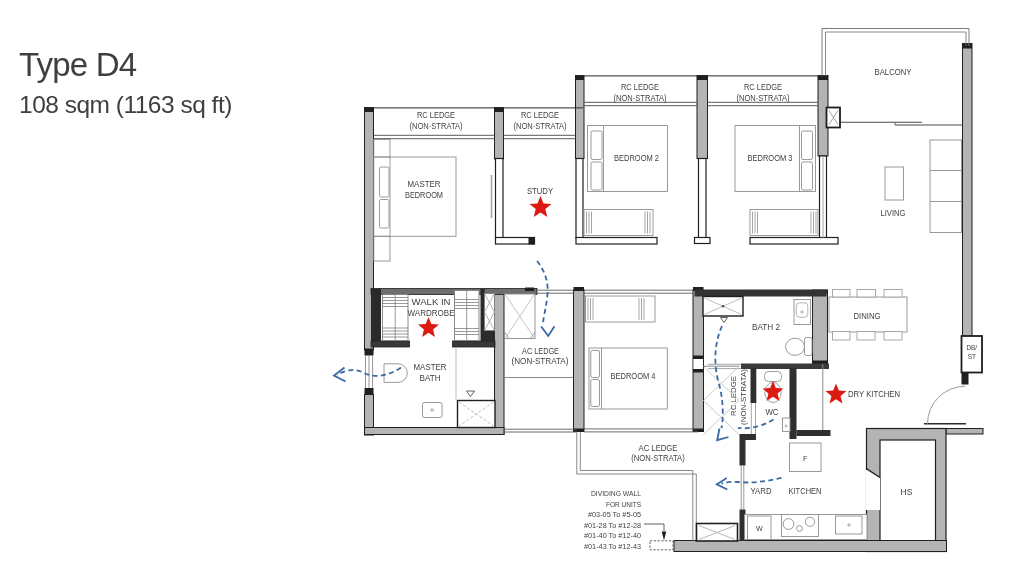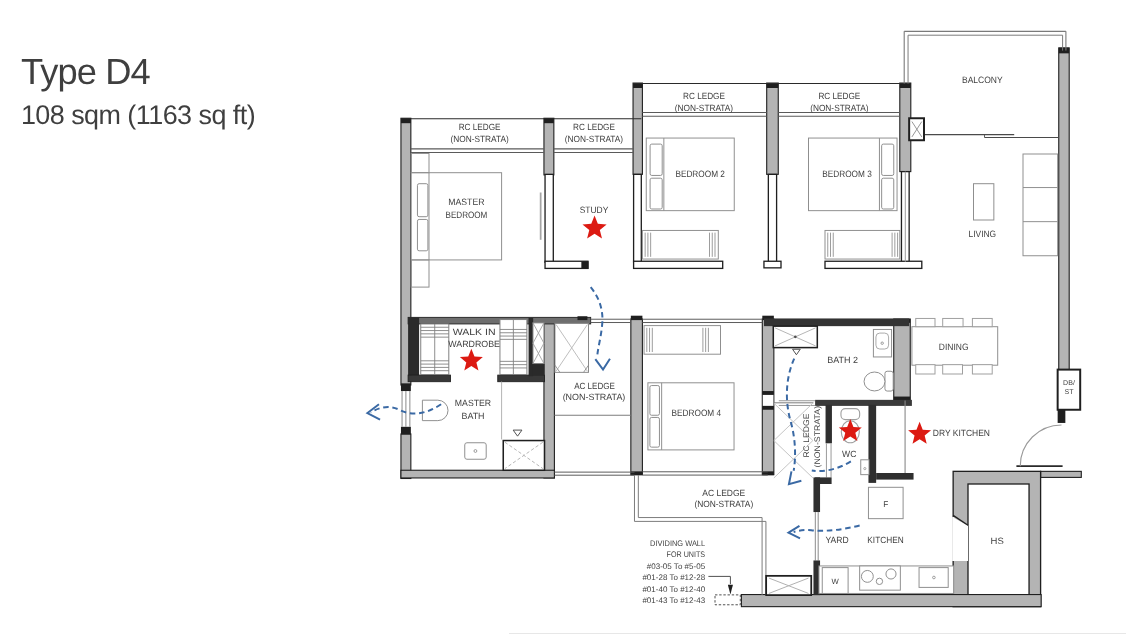--- a/index.html
+++ b/index.html
@@ -1,16 +1,16 @@
 <!DOCTYPE html>
 <html><head>
 <meta charset="utf-8">
 <style>
 html,body{margin:0;padding:0;background:#fff;}
-#page{position:relative;width:1024px;height:576px;background:#a3a3a3;overflow:hidden;}
+#page{position:relative;width:1024px;height:576px;background:#fde047;overflow:hidden;}
 text{font-family:"Liberation Sans",sans-serif;fill:#3f3f3f;}
 .lbl{font-size:8.4px;}
 .lbl2{font-size:8.2px;}
 .sm{font-size:6.4px;}
 </style>
 </head>
 <body>
 <div id="page">
 <svg width="1024" height="576" viewBox="0 0 1024 576" xmlns="http://www.w3.org/2000/svg">
 <rect x="0" y="0" width="1024" height="576" fill="#ffffff"></rect>

